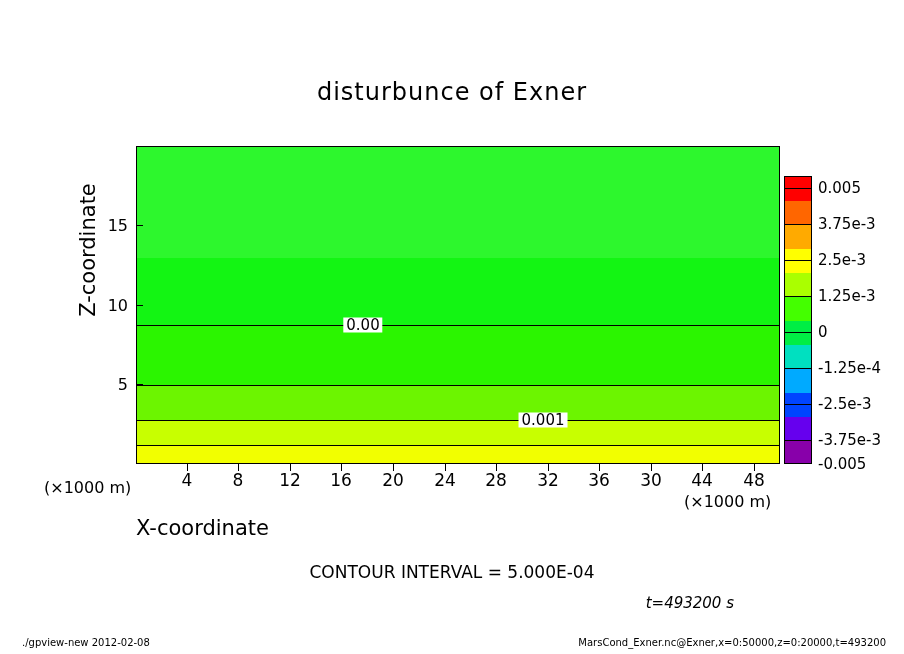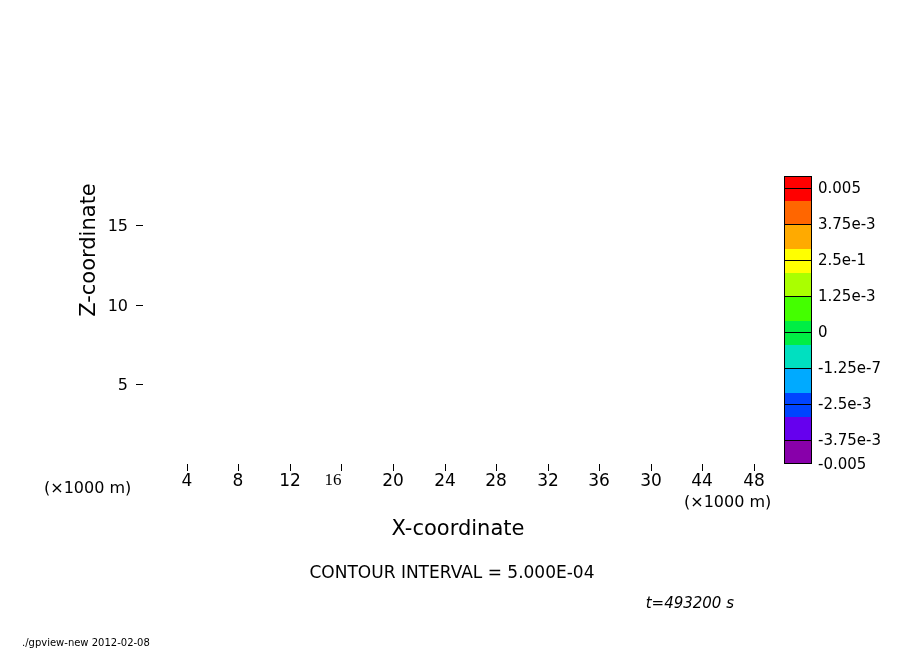--- a/index.html
+++ b/index.html
@@ -105,21 +105,20 @@
     text-align: right;
     font-size: 16px;
     font-family: "DejaVu Sans", sans-serif;
   }
 
   .axis-title-x {
     position: absolute;
     left: 136px;
     top: 516px;
     width: 644px;
-    text-align: center;
     font-size: 21px;
   }
 
   .axis-title-y {
     position: absolute;
     left: -12px;
     top: 238px;
     width: 200px;
     text-align: center;
     font-size: 21px;
@@ -202,39 +201,57 @@
     top: 637px;
     font-size: 10px;
     font-family: "DejaVu Sans", sans-serif;
   }
 </style>
 </head>
 <body>
 
 <div class="page">
 
-
+  <div class="title">disturbunce of Exner</div>
+
+  <div class="plot-frame">
+
+    <div class="band" style="top:0px; height:111px; background:#2df72d;"></div>
+    <div class="band" style="top:111px; height:67px; background:#13f513;"></div>
+    <div class="band" style="top:178px; height:60px; background:#2bf500;"></div>
+    <div class="band" style="top:238px; height:35px; background:#6cf500;"></div>
+    <div class="band" style="top:273px; height:25px; background:#c8ff00;"></div>
+    <div class="band" style="top:298px; height:20px; background:#f2ff00;"></div>
+
+    <div class="contour-line" style="top:178px;"></div>
+    <div class="contour-line thin" style="top:238px;"></div>
+    <div class="contour-line" style="top:273px;"></div>
+    <div class="contour-line thin" style="top:298px;"></div>
+
+    <div class="contour-label" style="left:226px; top:178px;">0.00</div>
+    <div class="contour-label" style="left:406px; top:273px;">0.001</div>
+  </div>
 
   <div class="tick-x" style="left:187px; top:464px;"></div>
   <div class="tick-x" style="left:238px; top:464px;"></div>
   <div class="tick-x" style="left:290px; top:464px;"></div>
   <div class="tick-x" style="left:341px; top:464px;"></div>
   <div class="tick-x" style="left:393px; top:464px;"></div>
   <div class="tick-x" style="left:445px; top:464px;"></div>
   <div class="tick-x" style="left:496px; top:464px;"></div>
   <div class="tick-x" style="left:548px; top:464px;"></div>
   <div class="tick-x" style="left:599px; top:464px;"></div>
   <div class="tick-x" style="left:651px; top:464px;"></div>
   <div class="tick-x" style="left:702px; top:464px;"></div>
   <div class="tick-x" style="left:754px; top:464px;"></div>
 
   <div class="xlabel-num" style="left:187px; top:470px;">4</div>
   <div class="xlabel-num" style="left:238px; top:470px;">8</div>
   <div class="xlabel-num" style="left:290px; top:470px;">12</div>
-  <div class="xlabel-num" style="left:333px; top:470px;font-family:Liberation Serif, serif;">16</div>
+  <div class="xlabel-num" style="left:341px; top:470px;">16</div>
   <div class="xlabel-num" style="left:393px; top:470px;">20</div>
   <div class="xlabel-num" style="left:445px; top:470px;">24</div>
   <div class="xlabel-num" style="left:496px; top:470px;">28</div>
   <div class="xlabel-num" style="left:548px; top:470px;">32</div>
   <div class="xlabel-num" style="left:599px; top:470px;">36</div>
   <div class="xlabel-num" style="left:651px; top:470px;">30</div>
   <div class="xlabel-num" style="left:702px; top:470px;">44</div>
   <div class="xlabel-num" style="left:754px; top:470px;">48</div>
 
   <div class="tick-y" style="left:136px; top:225px;"></div>
@@ -270,25 +287,26 @@
   <div class="cbar-sep" style="top:224px;"></div>
   <div class="cbar-sep" style="top:260px;"></div>
   <div class="cbar-sep" style="top:296px;"></div>
   <div class="cbar-sep" style="top:332px;"></div>
   <div class="cbar-sep" style="top:368px;"></div>
   <div class="cbar-sep" style="top:404px;"></div>
   <div class="cbar-sep" style="top:440px;"></div>
 
   <div class="cbar-label" style="top:188px;">0.005</div>
   <div class="cbar-label" style="top:224px;">3.75e-3</div>
-  <div class="cbar-label" style="top:260px;">2.5e-1</div>
+  <div class="cbar-label" style="top:260px;">2.5e-3</div>
   <div class="cbar-label" style="top:296px;">1.25e-3</div>
   <div class="cbar-label" style="top:332px;">0</div>
-  <div class="cbar-label" style="top:368px;">-1.25e-7</div>
+  <div class="cbar-label" style="top:368px;">-1.25e-4</div>
   <div class="cbar-label" style="top:404px;">-2.5e-3</div>
   <div class="cbar-label" style="top:440px;">-3.75e-3</div>
   <div class="cbar-label" style="top:464px;">-0.005</div>
 
   <div class="contour-interval">CONTOUR INTERVAL = 5.000E-04</div>
   <div class="time-stamp">t=493200 s</div>
   <div class="foot-left">./gpview-new  2012-02-08</div>
+  <div class="foot-right">MarsCond_Exner.nc@Exner,x=0:50000,z=0:20000,t=493200</div>
 
 </div>
 
 </body></html>

